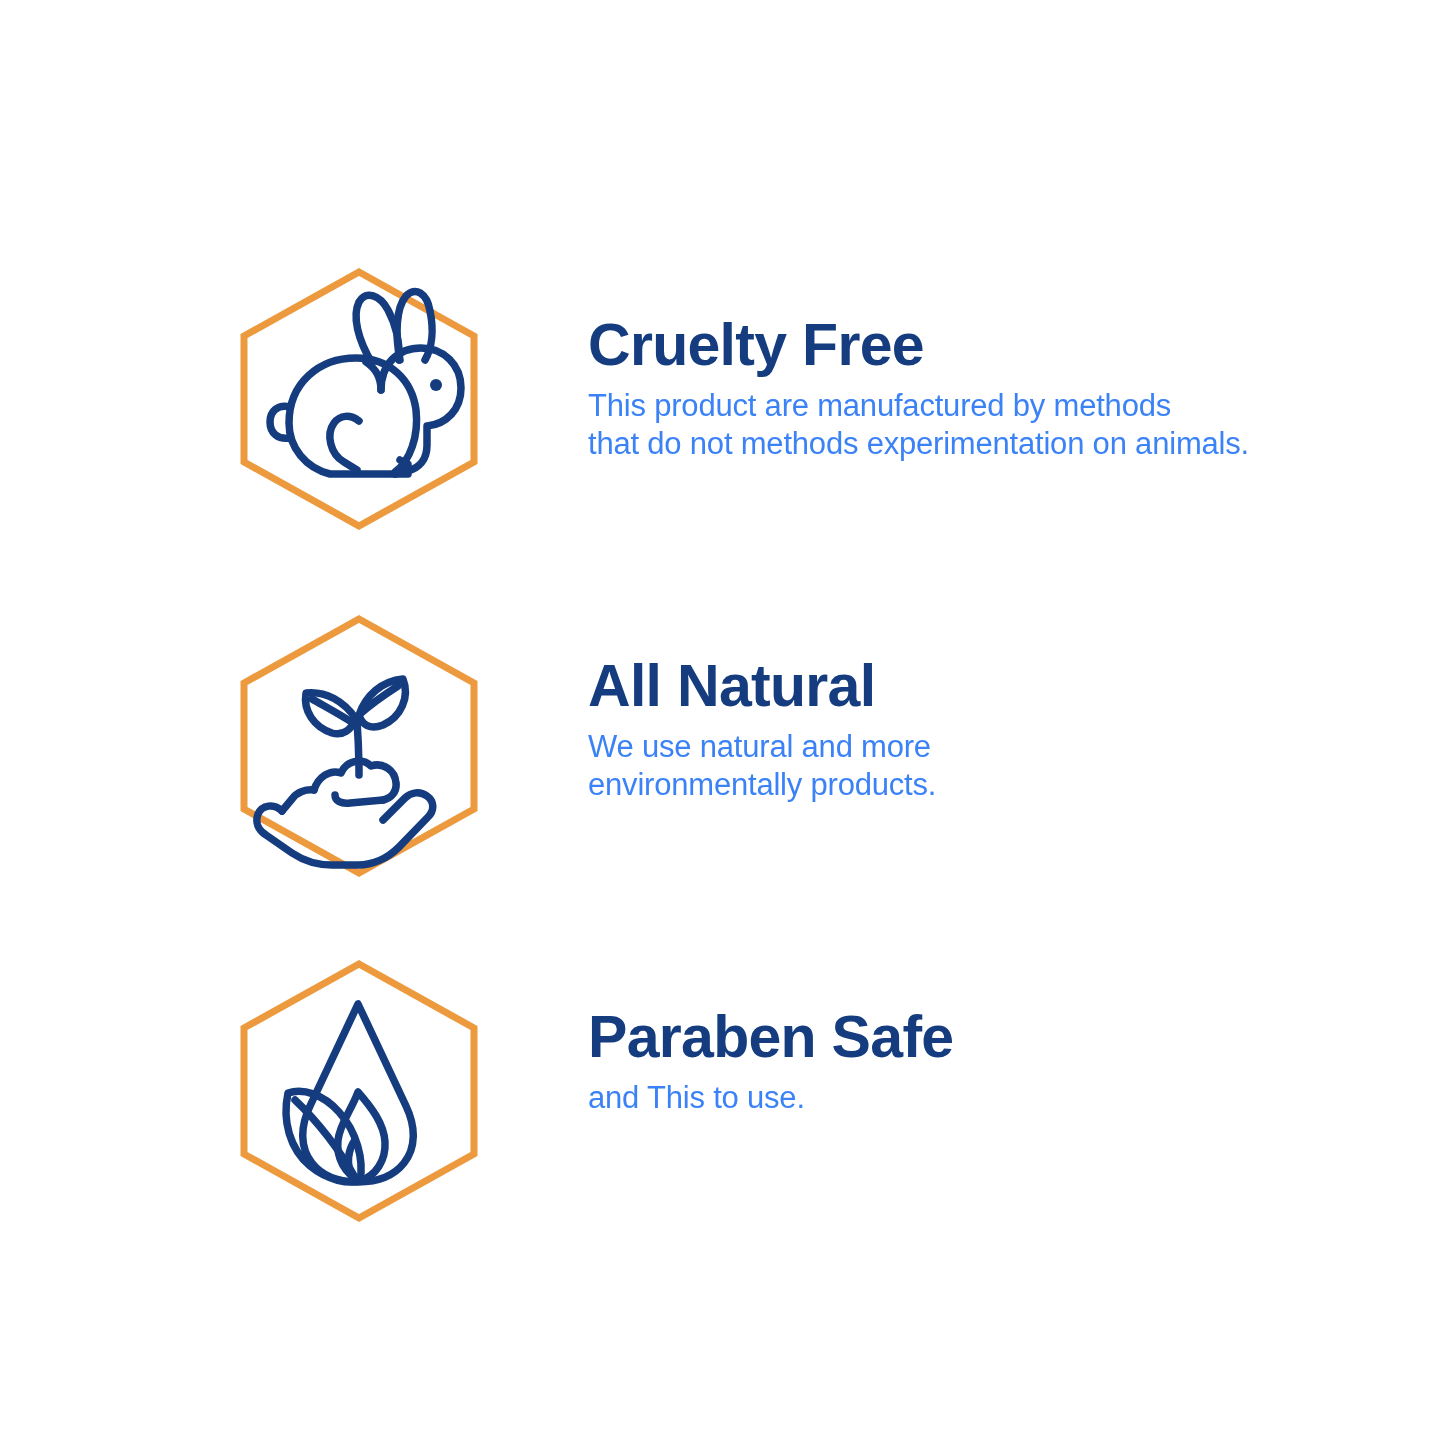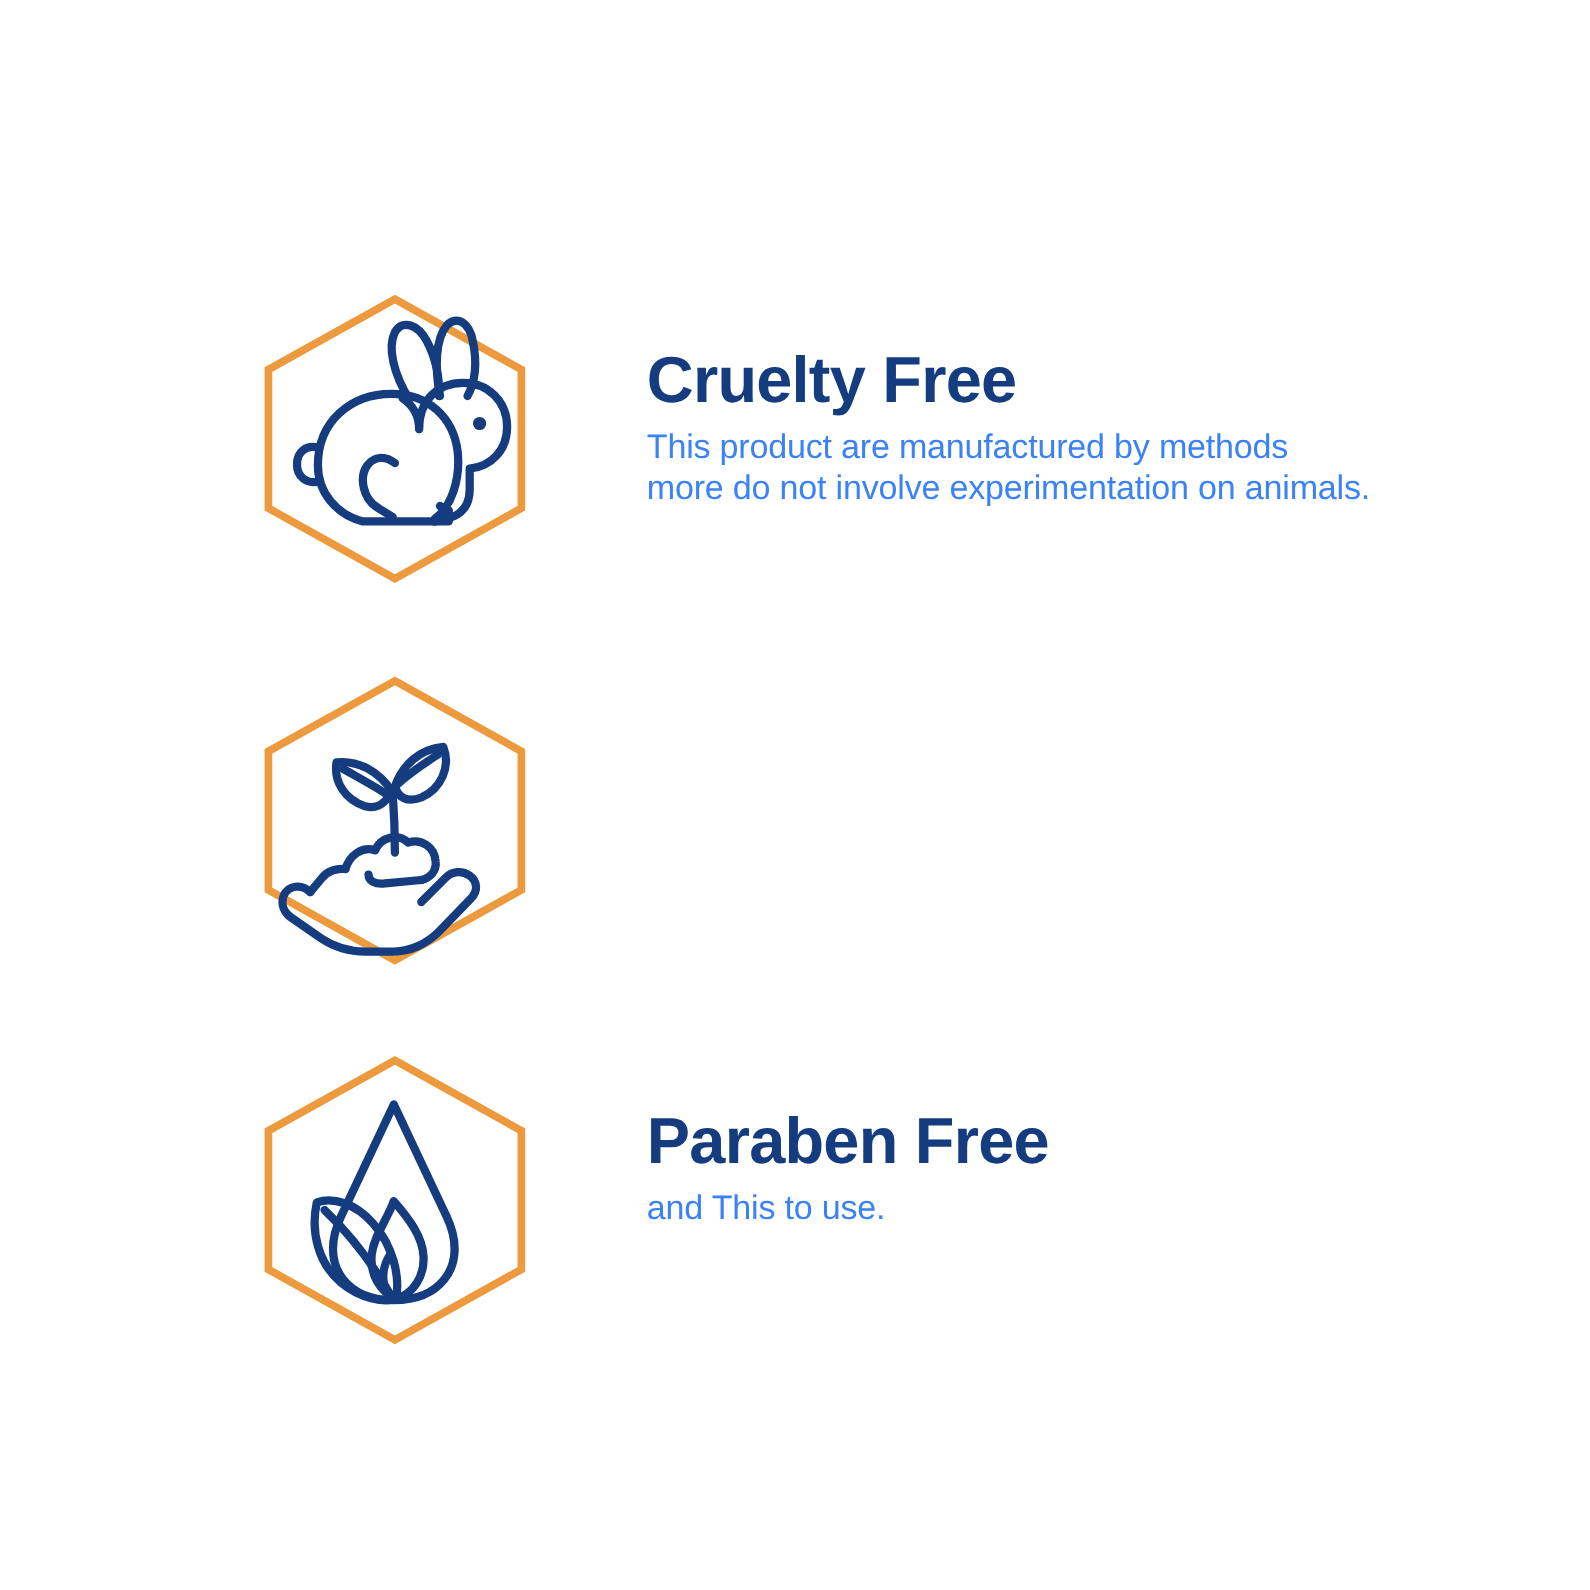--- a/index.html
+++ b/index.html
@@ -107,21 +107,21 @@
 
           <circle cx="196" cy="117" r="6" fill="#143C7E" stroke="none"></circle>
         </g>
       </svg>
     </div>
 
     <div class="badge-text">
       <h2 class="badge-title">Cruelty Free</h2>
       <p class="badge-desc">
         <span class="line">This product are manufactured by methods</span>
-        <span class="line">more do not involve experimentation on animals.</span>
+        <span class="line">that do not methods experimentation on animals.</span>
       </p>
     </div>
   </div>
 
   <div class="badge-row row-2">
 
     <div class="hex-wrap">
       <svg width="238" height="262" viewBox="0 0 238 262" xmlns="http://www.w3.org/2000/svg">
         <polygon points="119,4 234,68 234,194 119,258 4,194 4,68" fill="none" stroke="#EC9A3D" stroke-width="7" stroke-linejoin="miter"></polygon>
         <g fill="none" stroke="#143C7E" stroke-width="7.5" stroke-linecap="round" stroke-linejoin="round">
@@ -137,20 +137,27 @@
           <path d="M74 175 C78 162 90 154 101 158 C106 146 122 142 131 151 C143 147 155 155 156 168 C157 176 152 183 143 185"></path>
 
           <path d="M74 175 C66 174 57 177 52 184 L42 196"></path>
           <path d="M143 185 L110 188 C101 189 95 186 95 180"></path>
 
           <path d="M42 196 C34 188 22 190 18 199 C15 207 18 215 26 220 L52 238 C64 246 78 250 92 250 L118 250 C133 250 148 243 159 232 L188 202 C195 195 194 186 187 181 C180 176 171 177 165 183 L143 205"></path>
         </g>
       </svg>
     </div>
 
+    <div class="badge-text">
+      <h2 class="badge-title">All Natural</h2>
+      <p class="badge-desc">
+        <span class="line">We use natural and more</span>
+        <span class="line">environmentally products.</span>
+      </p>
+    </div>
   </div>
 
   <div class="badge-row row-3">
 
     <div class="hex-wrap">
       <svg width="238" height="262" viewBox="0 0 238 262" xmlns="http://www.w3.org/2000/svg">
         <polygon points="119,4 234,68 234,194 119,258 4,194 4,68" fill="none" stroke="#EC9A3D" stroke-width="7" stroke-linejoin="miter"></polygon>
         <g fill="none" stroke="#143C7E" stroke-width="7.5" stroke-linecap="round" stroke-linejoin="round">
 
           <path d="M118 44 L70 146 C60 167 60 188 72 203 C83 217 100 222 118 222 C136 222 153 217 164 203 C176 188 176 167 166 146 L118 44 Z"></path>
@@ -159,20 +166,20 @@
           <path d="M55 140 C76 160 99 189 116 219"></path>
 
           <path d="M118 132 C112 149 100 163 98 180 C96 198 105 214 120 221 C136 216 146 200 145 182 C144 164 132 148 118 132 Z"></path>
 
           <path d="M115 180 C108 190 106 204 112 215"></path>
         </g>
       </svg>
     </div>
 
     <div class="badge-text">
-      <h2 class="badge-title">Paraben Free</h2>
+      <h2 class="badge-title">Paraben Safe</h2>
       <p class="badge-desc">
         <span class="line">and This to use.</span>
       </p>
     </div>
   </div>
 
 </div>
 
 </body></html>

